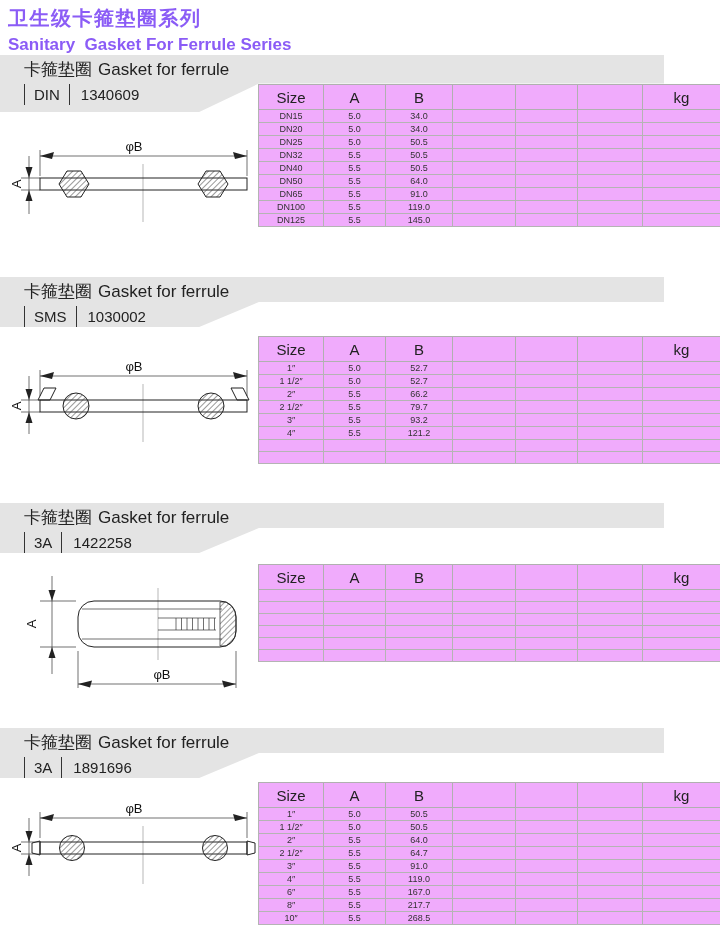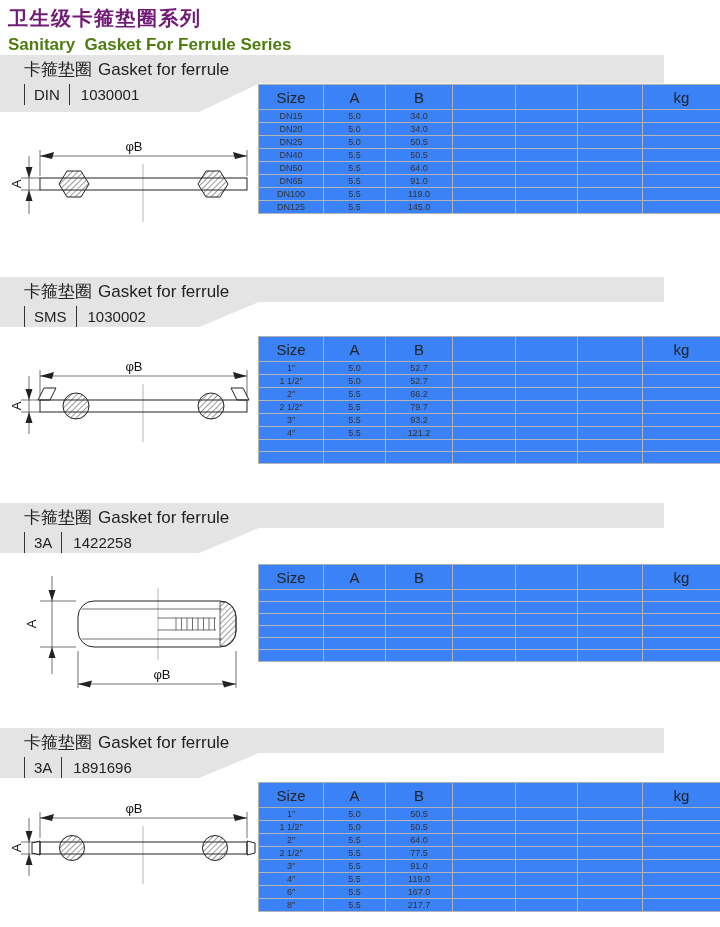--- a/index.html
+++ b/index.html
@@ -1,32 +1,32 @@
 <!DOCTYPE html>
 <html><head>
 <meta charset="utf-8">
 <style>
   * { margin:0; padding:0; box-sizing:border-box; }
   html,body { background:#fff; }
   body { font-family:"Liberation Sans", sans-serif; color:#1a1a1a; }
   .page { position:relative; width:720px; height:927px; background:#fff; overflow:hidden; }
 
   .doc-title { position:absolute; left:8px; top:5px; }
-  .title-zh { font-size:20px; font-weight:bold; letter-spacing:1.5px; color:#701a75; }
-  .title-en { font-size:17px; font-weight:bold; margin-top:3px; white-space:pre; color:#4d7c0f; }
+  .title-zh { font-size:20px; font-weight:bold; letter-spacing:1.5px; color:#8b5cf6; }
+  .title-en { font-size:17px; font-weight:bold; margin-top:3px; white-space:pre; color:#8b5cf6; }
 
   .banner { position:absolute; left:0; width:664px; background:#e4e4e4;
             clip-path:polygon(0 0, 100% 0, 100% 50%, 39% 50%, 30% 100%, 0 100%); }
   .b-line1 { padding:3px 0 0 24px; font-size:17px; color:#222; }
   .b-line1 .en { margin-left:6px; }
   .b-line2 { margin:3px 0 0 24px; font-size:15px; color:#222; display:flex; align-items:center; }
   .std { border-left:1.5px solid #333; border-right:1.5px solid #333; padding:2px 9px; }
   .code { margin-left:11px; }
 
-  table { position:absolute; border-collapse:collapse; table-layout:fixed; width:462px; left:258px; background:#3b82f6; }
+  table { position:absolute; border-collapse:collapse; table-layout:fixed; width:462px; left:258px; background:#f0abfc; }
   th { font-weight:normal; font-size:15px; height:25px; border:1px solid #b0b0b0; color:#222; text-align:center; }
   td { font-size:9px; height:12px; line-height:12px; text-align:center; border:1px solid #b4b4b4; color:#333; padding:0; overflow:hidden; }
 
   svg.drawing { position:absolute; left:10px; }
   svg .ln  { stroke:#222; stroke-width:1; fill:none; }
   svg .ext { stroke:#333; stroke-width:0.7; fill:none; }
   svg .thin{ stroke:#888; stroke-width:0.6; fill:none; }
   svg .arr { fill:#222; stroke:none; }
   svg text { font-size:13px; fill:#111; font-family:"Liberation Sans",sans-serif; }
 </style>
@@ -37,21 +37,21 @@
 
   <div class="doc-title">
     <div class="title-zh">卫生级卡箍垫圈系列</div>
     <div class="title-en">Sanitary  Gasket For Ferrule Series</div>
   </div>
 
   <div class="banner" style="top:55px; height:57px;">
     <div class="b-line1"><span>卡箍垫圈</span><span class="en">Gasket for ferrule</span></div>
     <div class="b-line2">
         <span class="std">DIN</span>
-        <span class="code">1030001</span>
+        <span class="code">1340609</span>
       </div>
   </div>
 
   <svg class="drawing" style="top:120px;" width="248" height="148" viewBox="0 0 248 148">
     <defs>
       <pattern id="h1" width="4" height="4" patternUnits="userSpaceOnUse" patternTransform="rotate(45)">
         <line x1="0" y1="0" x2="0" y2="4" stroke="#444" stroke-width="1.1"></line>
       </pattern>
     </defs>
     <line class="thin" x1="133" y1="44" x2="133" y2="102"></line>
@@ -108,20 +108,29 @@
           <td>5.0</td>
           <td>34.0</td>
           <td></td>
           <td></td>
           <td></td>
           <td></td>
         </tr>
         <tr>
           <td>DN25</td>
           <td>5.0</td>
+          <td>50.5</td>
+          <td></td>
+          <td></td>
+          <td></td>
+          <td></td>
+        </tr>
+        <tr>
+          <td>DN32</td>
+          <td>5.5</td>
           <td>50.5</td>
           <td></td>
           <td></td>
           <td></td>
           <td></td>
         </tr>
         <tr>
           <td>DN40</td>
           <td>5.5</td>
           <td>50.5</td>
@@ -503,21 +512,21 @@
           <td>5.5</td>
           <td>64.0</td>
           <td></td>
           <td></td>
           <td></td>
           <td></td>
         </tr>
         <tr>
           <td>2 1/2″</td>
           <td>5.5</td>
-          <td>77.5</td>
+          <td>64.7</td>
           <td></td>
           <td></td>
           <td></td>
           <td></td>
         </tr>
         <tr>
           <td>3″</td>
           <td>5.5</td>
           <td>91.0</td>
           <td></td>
@@ -540,20 +549,29 @@
           <td>167.0</td>
           <td></td>
           <td></td>
           <td></td>
           <td></td>
         </tr>
         <tr>
           <td>8″</td>
           <td>5.5</td>
           <td>217.7</td>
+          <td></td>
+          <td></td>
+          <td></td>
+          <td></td>
+        </tr>
+        <tr>
+          <td>10″</td>
+          <td>5.5</td>
+          <td>268.5</td>
           <td></td>
           <td></td>
           <td></td>
           <td></td>
         </tr>
       </tbody>
   </table>
 
 </div>
 

